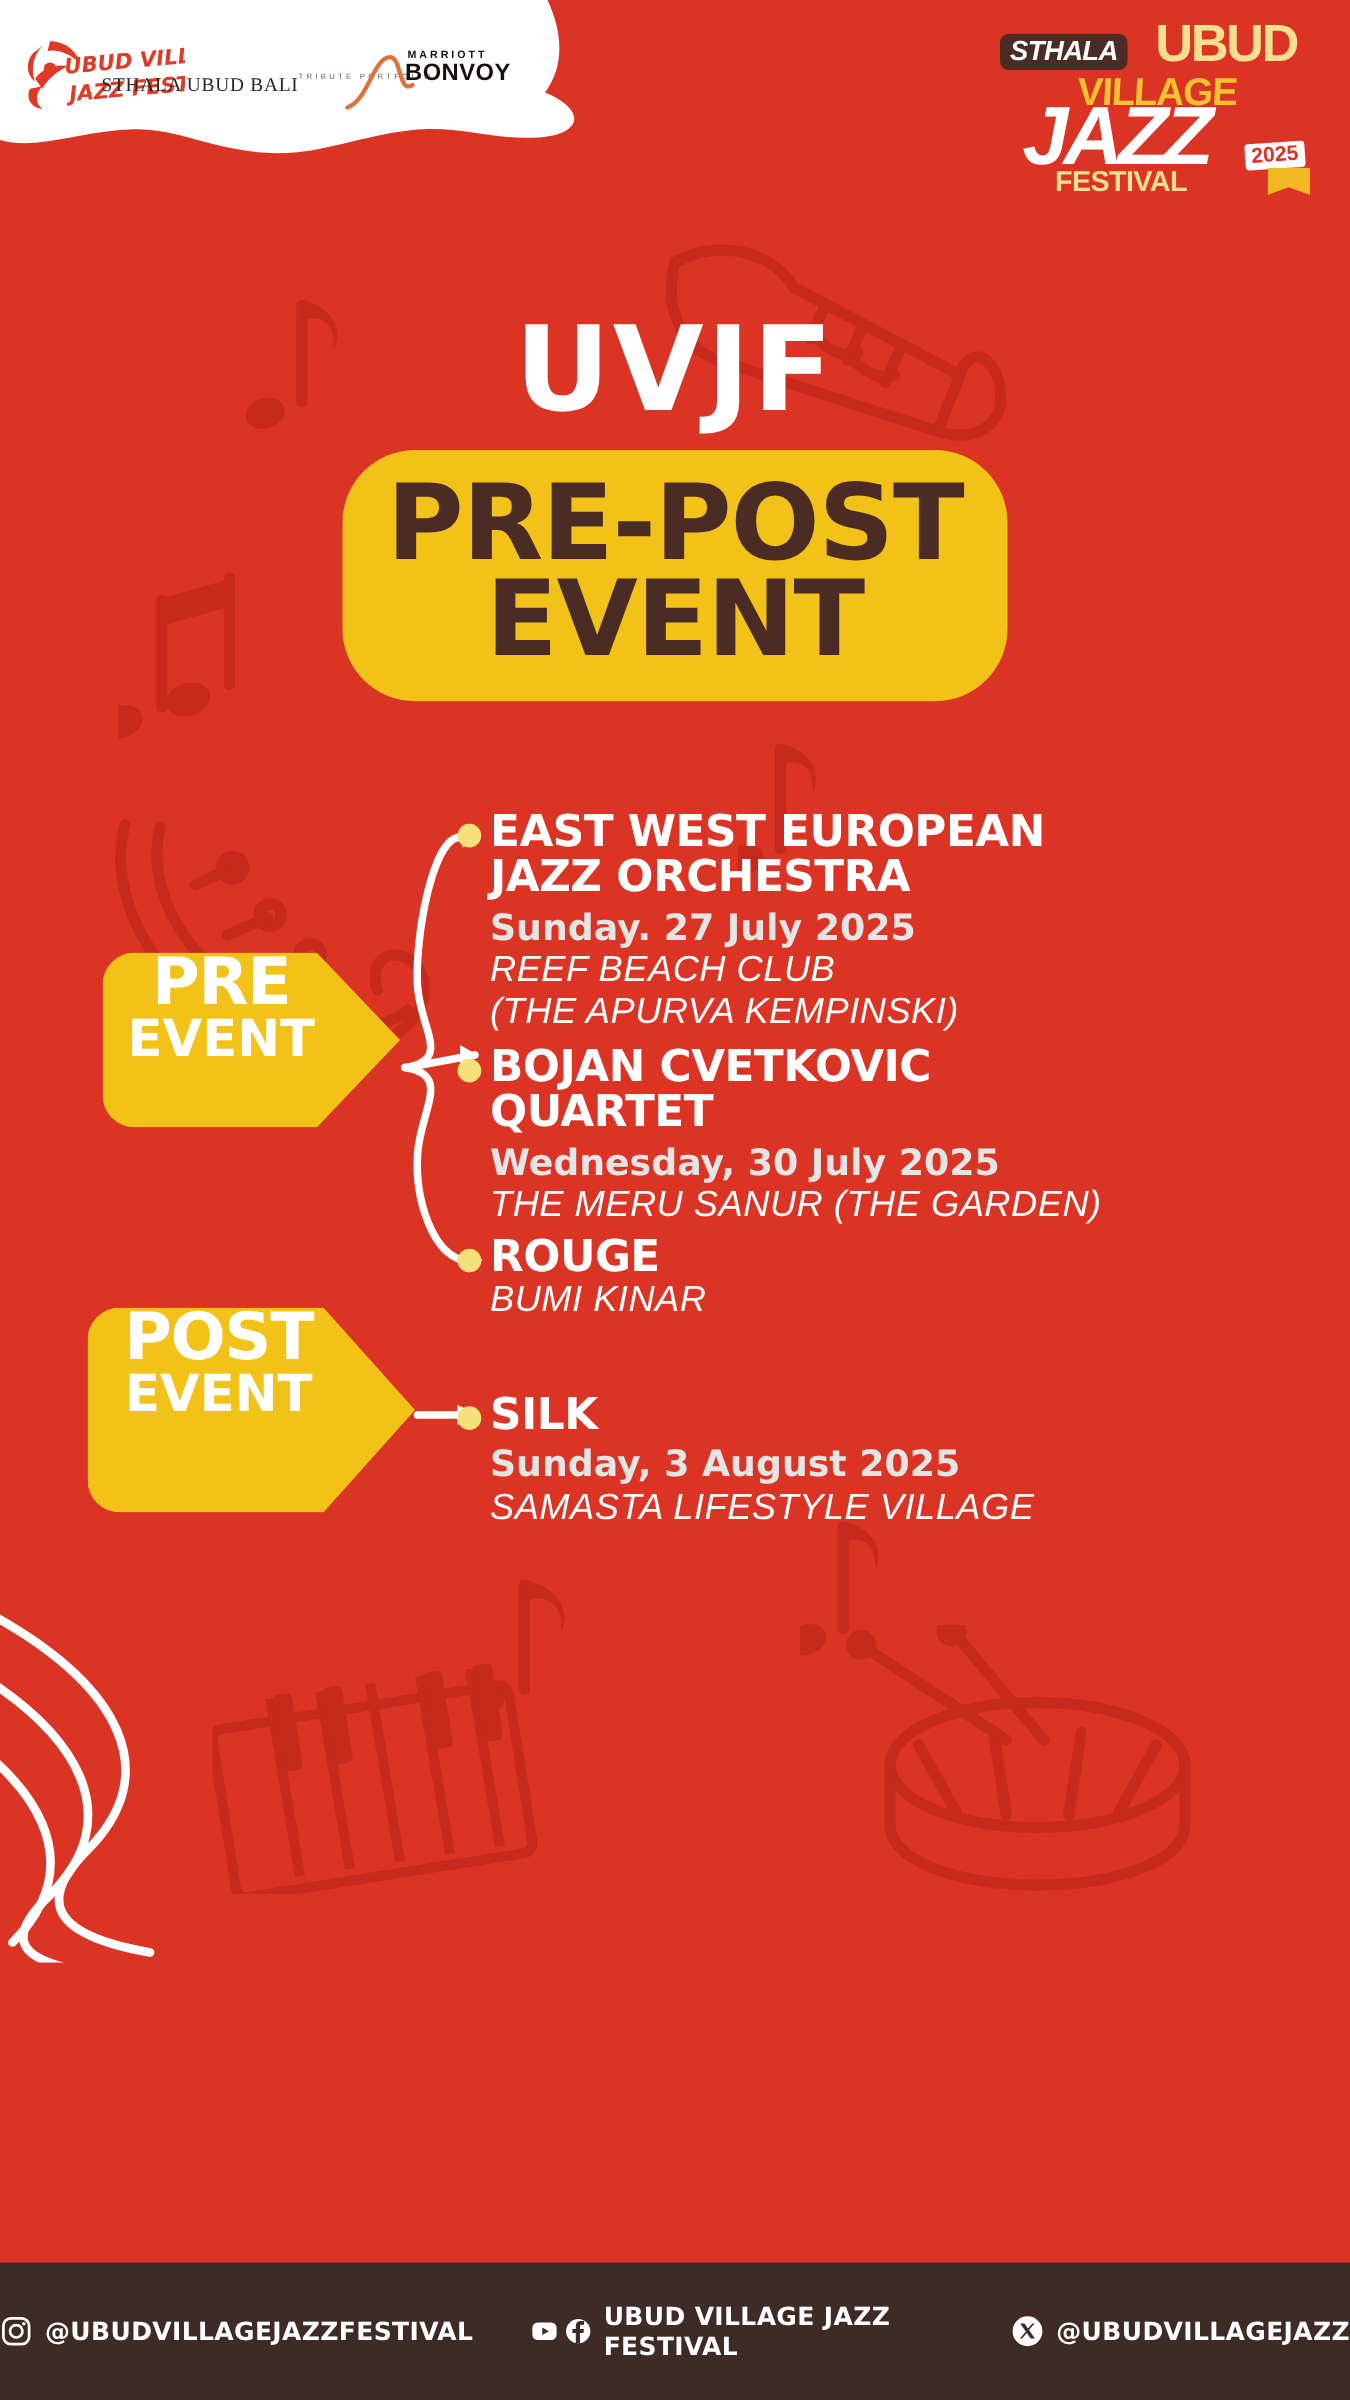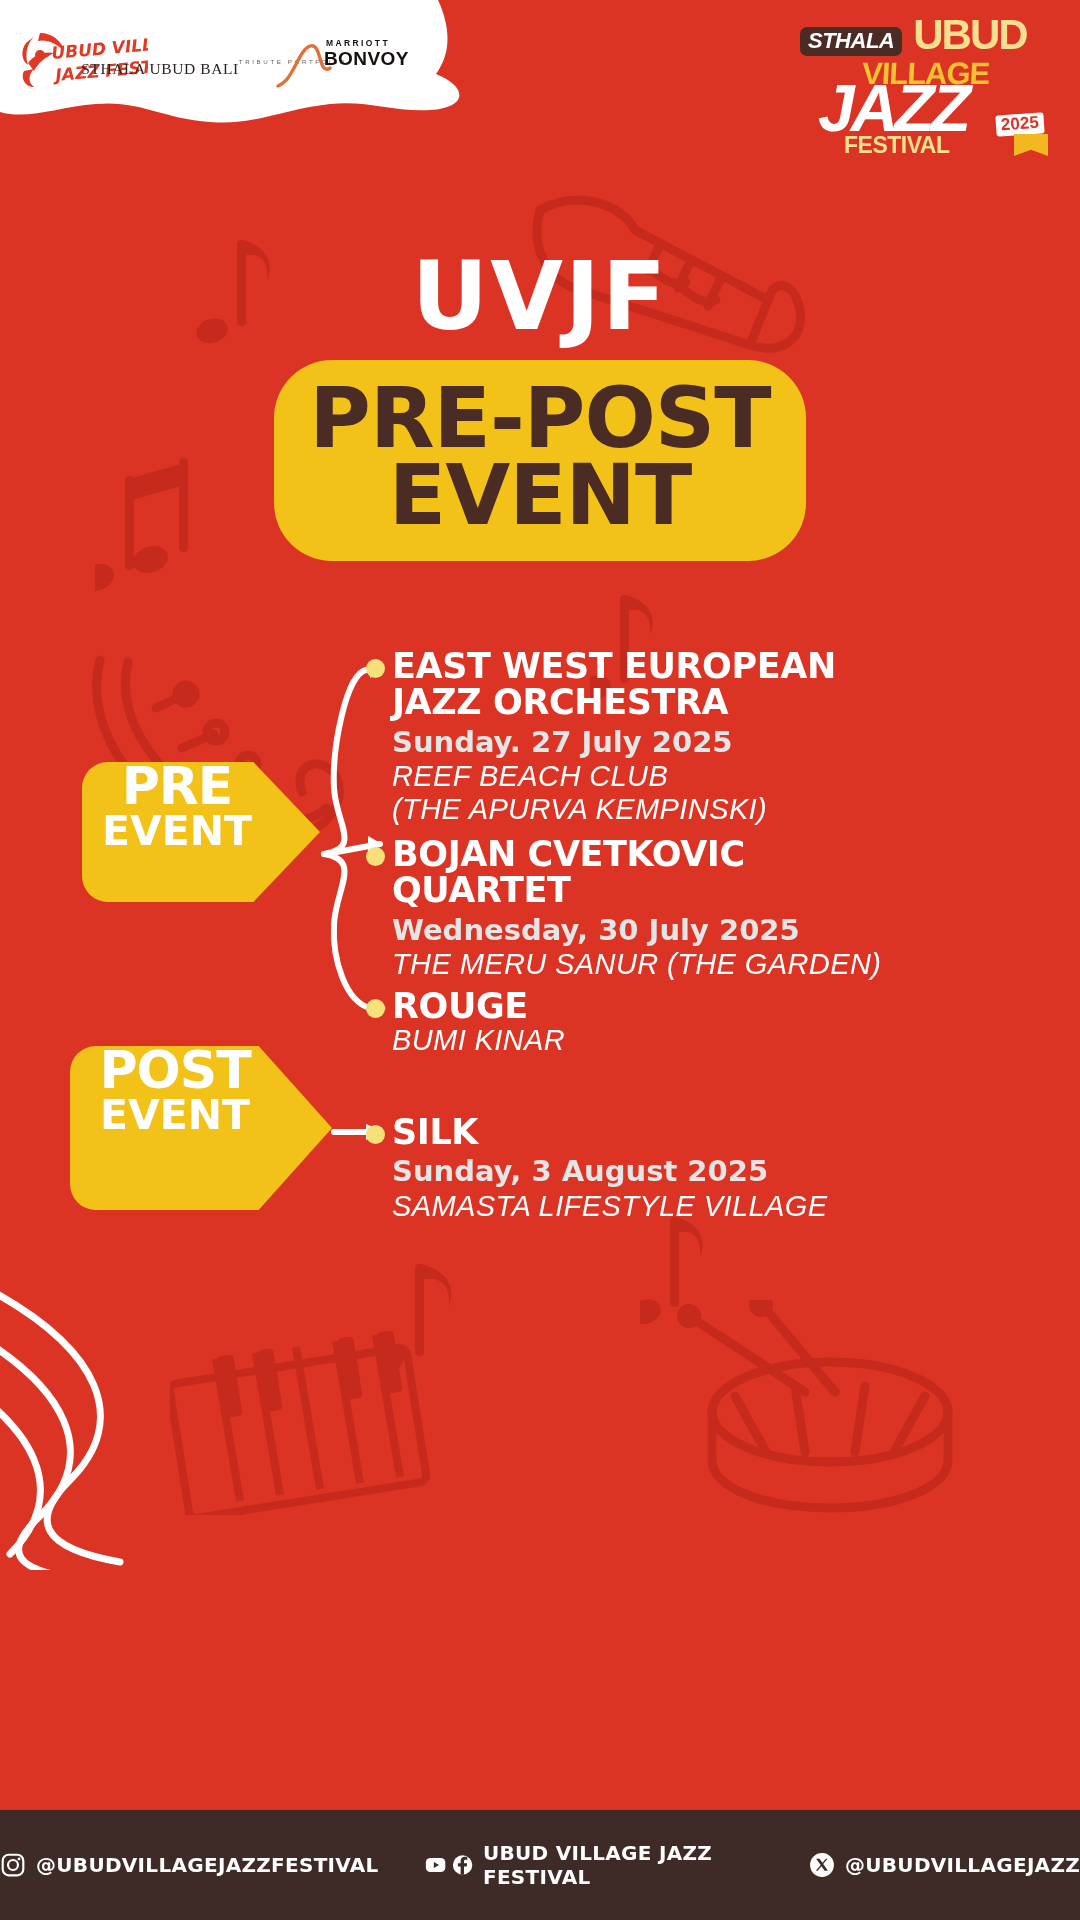--- a/index.html
+++ b/index.html
@@ -52,21 +52,21 @@
   
   .lockup { position:absolute; right:30px; top:22px; width:250px; height:135px; z-index:7; }
   .lk-row1 { position:absolute; top:0; left:0; display:flex; align-items:center; }
   .lk-sthala {
     background:#4A2C25; color:#fff; font-weight:bold; font-style:italic;
     font-size:22px; letter-spacing:-0.5px; padding:3px 8px 4px;
     border-radius:7px; line-height:1; position:relative; top:2px;
   }
   .lk-ubud {
     color:#F6DF8E; font-weight:bold; font-size:42px; line-height:0.82;
-    letter-spacing:-2px; margin-left:11px; position:relative; top:-4px;
+    letter-spacing:-2px; margin-left:22px; position:relative; top:-4px;
   }
   .lk-village {
     position:absolute; top:36px; left:62px;
     color:#F2C230; font-weight:bold; font-size:31px; letter-spacing:-1px;
     line-height:1; transform:skewX(-3deg);
   }
   .lk-jazz {
     position:absolute; top:60px; left:18px;
     color:#fff; font-weight:bold; font-size:66px; line-height:0.8;
     letter-spacing:-4px; font-style:italic;

